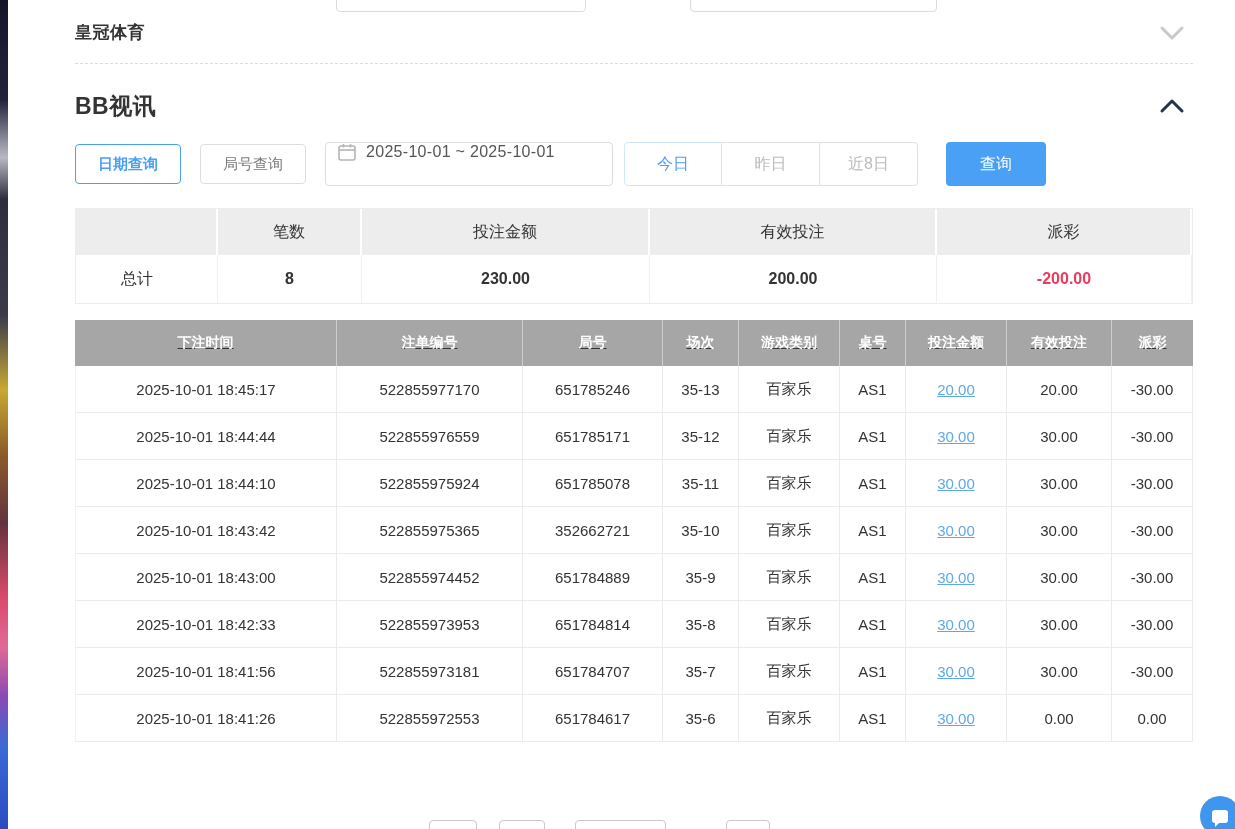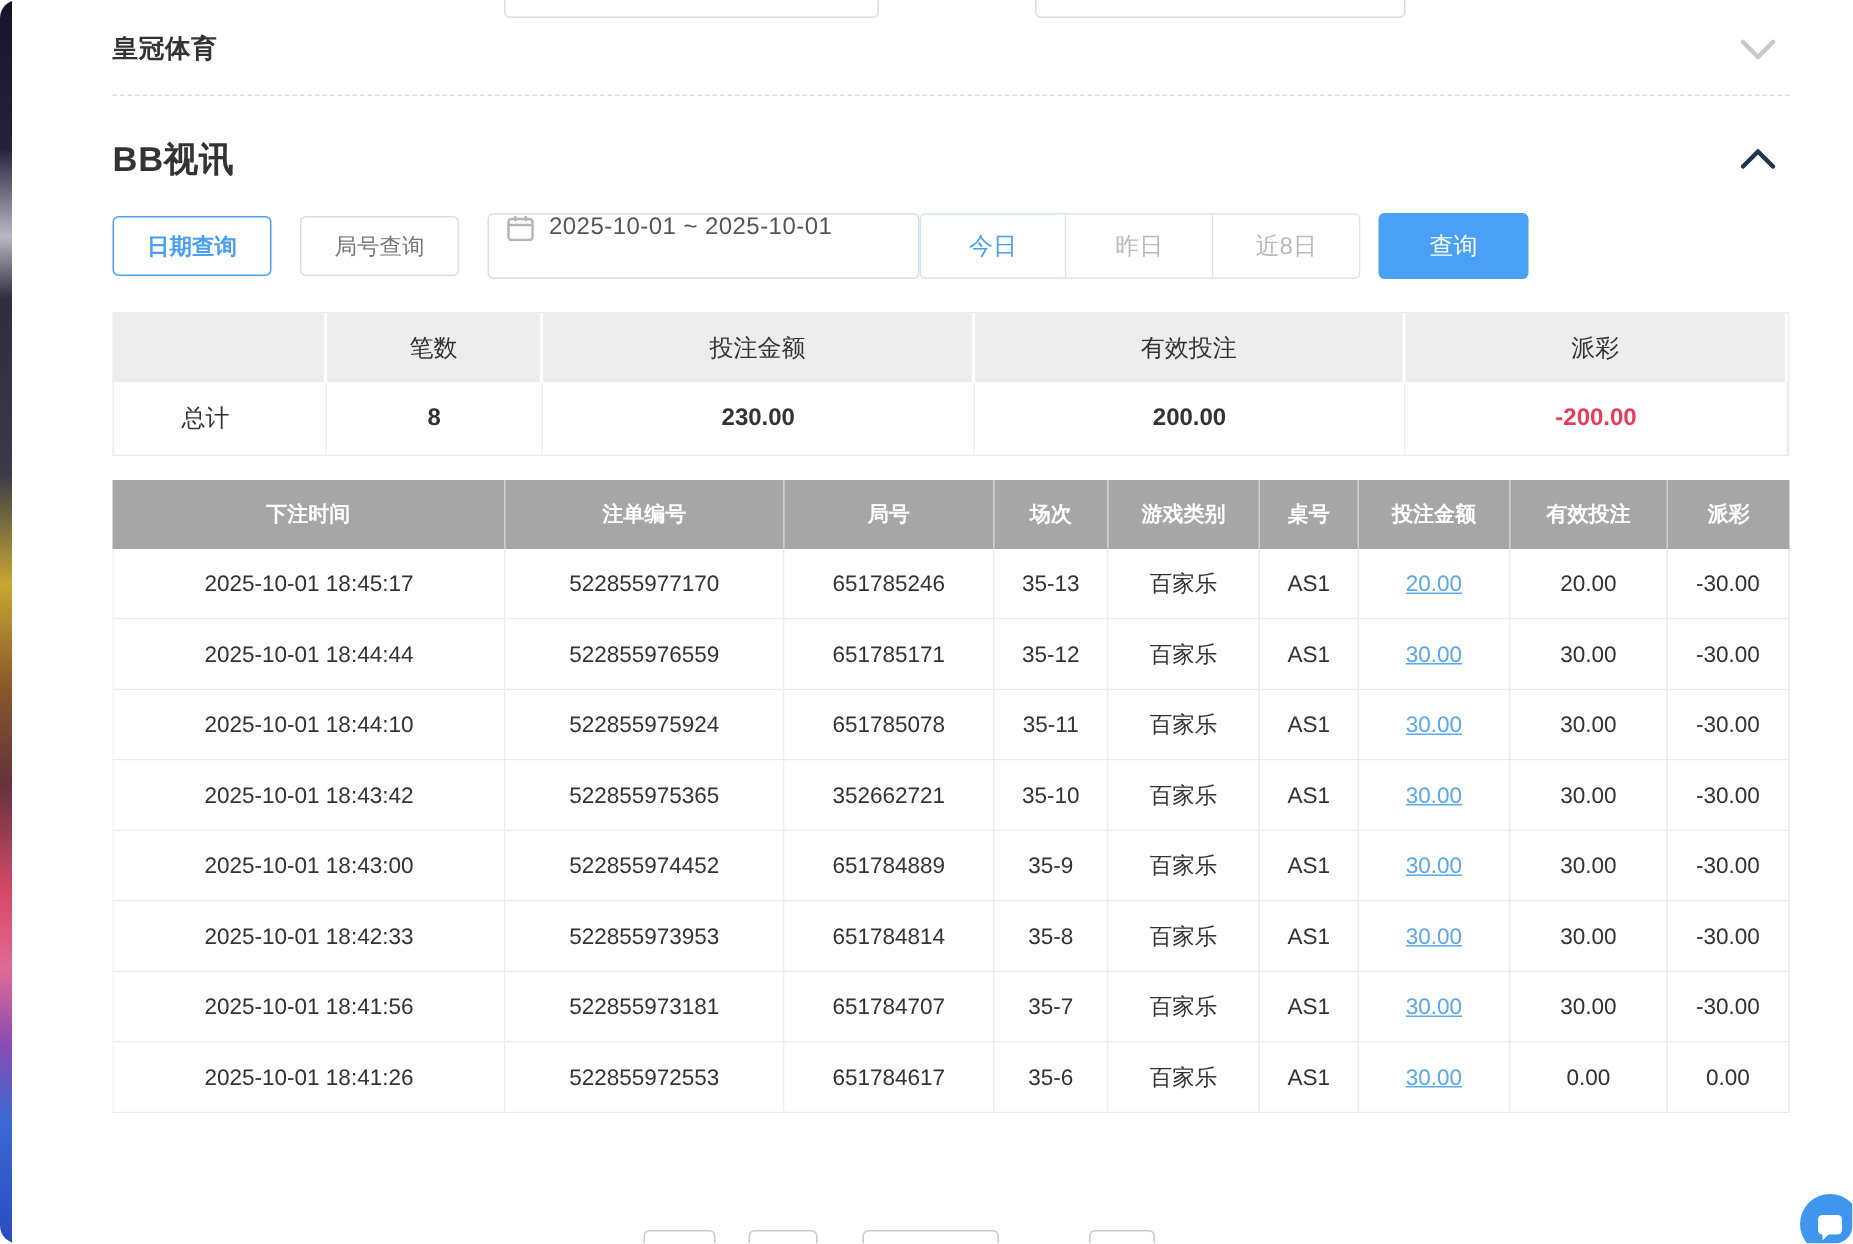--- a/index.html
+++ b/index.html
@@ -4,21 +4,21 @@
 <style>
   :root{
     --accent-blue:#4aa0f5;
     --link-blue:#5fa8e8;
     --negative-red:#ea3a5d;
     --table-header-gray:#a6a6a6;
   }
   *{box-sizing:border-box;margin:0;padding:0;}
   html,body{width:1235px;height:829px;overflow:hidden;background:#fff;
     font-family:"Liberation Sans","DejaVu Sans",sans-serif;color:#333;}
-  .page{position:relative;width:1235px;height:829px;overflow:hidden;background:#fff;border-radius:12px;}
+  .page{position:relative;width:1235px;height:829px;overflow:hidden;background:#fff;}
 
   
   .left-strip{position:absolute;left:0;top:0;width:8px;height:829px;
     background:linear-gradient(180deg,#15152a 0%,#23233d 12%,#b9b9c5 19%,#2e2e3e 24%,
       #3a3a4a 38%,#c8a832 47%,#8a5a2a 55%,#64323c 63%,#d94a6a 72%,#e06a96 78%,
       #8a4ab4 84%,#3a6ad4 90%,#2b4bc0 100%);}
 
   
   .top-input{position:absolute;top:-30px;height:42px;border:1px solid #dcdcdc;
     border-radius:4px;background:#fff;font-size:14px;padding:0 10px;outline:none;}
@@ -35,41 +35,41 @@
 
   .filter-row{display:flex;align-items:center;margin-top:22px;height:44px;}
   button{font-family:inherit;cursor:pointer;background:#fff;}
   .btn{height:40px;padding:0 22px;border-radius:4px;font-size:15px;border:1px solid #ddd;color:#666;}
   .btn.outline-blue{border:1px solid var(--accent-blue);color:var(--accent-blue);font-weight:bold;}
   .btn.outline-gray{margin-left:19px;color:#777;}
   .date-picker{margin-left:19px;height:44px;width:288px;border:1px solid #ddd;border-radius:4px;
     display:flex;align-items:flex-start;padding:0 12px;background:#fff;cursor:pointer;}
   .cal-icon{width:18px;height:18px;margin-right:10px;flex:none;}
   .date-value{font-size:16px;color:#555;letter-spacing:.3px;}
-  .quick-group{display:flex;height:44px;}
+  .quick-group{margin-left:11px;display:flex;height:44px;}
   .qbtn{width:98px;height:44px;border:1px solid #e2e2e2;border-left-width:0;
     background:#fff;font-size:16px;color:#bbb;}
   .qbtn:first-child{border-left-width:1px;border-radius:4px 0 0 4px;}
   .qbtn:last-child{border-radius:0 4px 4px 0;}
   .qbtn.active{color:var(--accent-blue);border:1px solid #cfe6fb;}
-  .btn.primary{margin-left:12px;height:44px;width:100px;background:var(--accent-blue);
+  .btn.primary{margin-left:28px;height:44px;width:100px;background:var(--accent-blue);
     border:none;color:#fff;font-size:16px;}
 
   
   .summary-table{margin-top:22px;border:1px solid #ececec;}
   .summary-row{display:grid;grid-template-columns:142px 144px 288px 287px 255px;}
   .summary-row .cell{height:46px;display:flex;align-items:center;justify-content:center;
     font-size:16px;border-right:2px solid #fff;}
   .summary-head .cell{background:#ededed;color:#333;}
   .summary-body .cell{background:#fff;border-right:1px solid #f0f0f0;height:48px;font-weight:bold;}
   .summary-body .cell.label{justify-content:flex-start;padding-left:45px;font-weight:normal;}
 
   
   .detail-table{margin-top:16px;}
-  .detail-head{display:grid;grid-template-columns:262px 186px 140px 76px 101px 66px 101px 105px 81px;}
+  .detail-head{display:grid;grid-template-columns:262px 186px 140px 76px 101px 66px 101px 105px 81px;text-decoration:underline;}
   .detail-head .hcell{background:var(--table-header-gray);color:#fff;font-weight:bold;font-size:14px;
     height:46px;display:flex;align-items:center;justify-content:center;
     border-right:1px solid rgba(255,255,255,.45);}
   .detail-head .hcell:last-child{border-right:none;}
   .detail-row{display:grid;grid-template-columns:262px 186px 140px 76px 101px 66px 101px 105px 81px;
     border-bottom:1px solid #ebebeb;}
   .detail-row .cell{height:46px;display:flex;align-items:center;justify-content:center;
     font-size:15px;color:#333;border-right:1px solid #ebebeb;background:#fff;}
   .detail-row .cell:first-child{border-left:1px solid #f3f3f3;}
   .bet-link{color:var(--link-blue);text-decoration:underline;cursor:pointer;}

